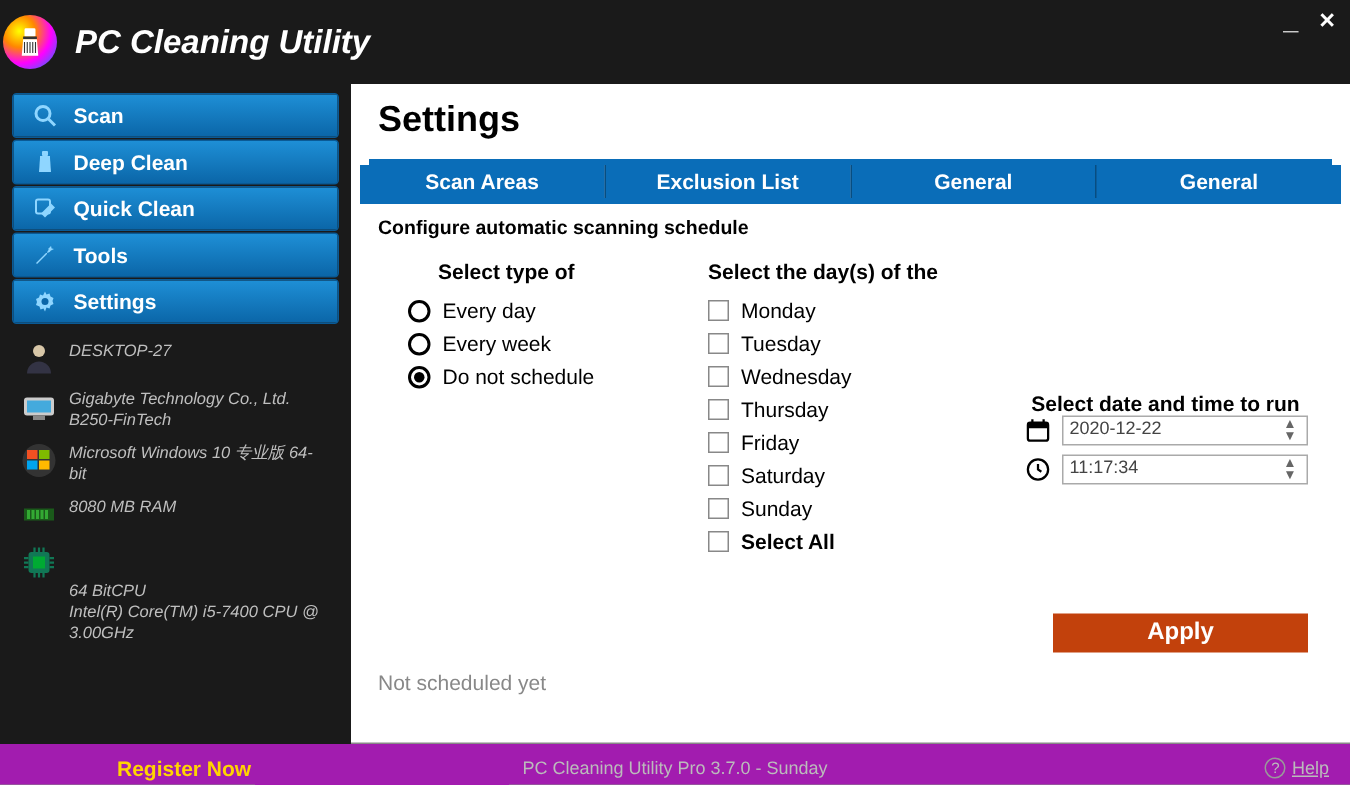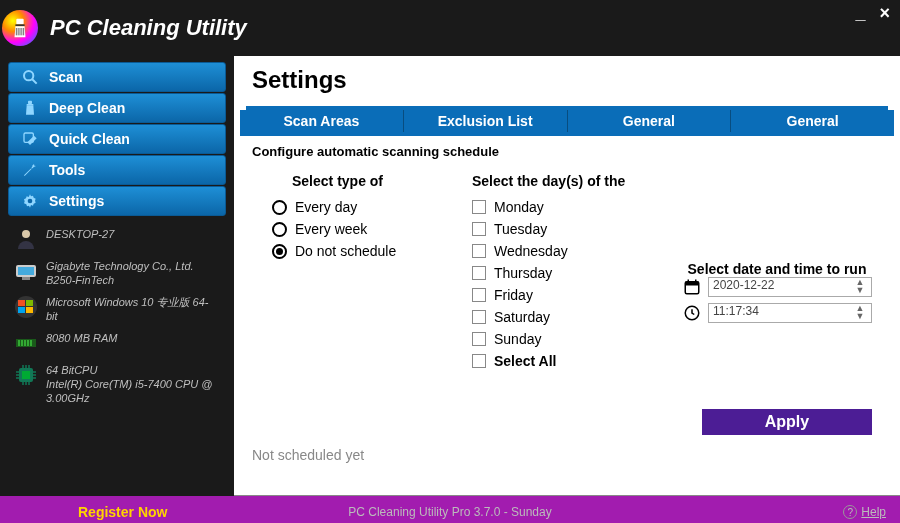--- a/index.html
+++ b/index.html
@@ -41,21 +41,21 @@
 .radio-outer { width: 15px; height: 15px; border: 2px solid #000; border-radius: 50%; margin-right: 8px; display: inline-flex; align-items: center; justify-content: center; }
 .radio-outer.sel::after { content: ""; width: 7px; height: 7px; background: #000; border-radius: 50%; }
 .check-box { width: 14px; height: 14px; border: 1px solid #888; margin-right: 8px; }
 .select-all { font-weight: bold; }
 
 .dt-row { display: flex; align-items: center; margin-bottom: 6px; }
 .dt-icon { width: 20px; height: 20px; margin-right: 6px; display: inline-flex; align-items: center; justify-content: center; }
 .dt-input { flex: 1; height: 20px; border: 1px solid #aaa; background: #fff; font-size: 12px; padding: 0 4px; display: flex; align-items: flex-start; justify-content: space-between; color:#444; }
 .dt-spin { width: 14px; font-size: 9px; line-height: 8px; text-align: center; color: #666; }
 .col3 .col-h { position: absolute; top: 80px; left: 0; right: 10px; font-size: 14px; }
-.apply-btn { position: absolute; right: 10px; bottom: 8px; width: 170px; height: 26px; background: #4c1d95; color: #fff; font-weight: bold; font-size: 16px; border: none; cursor: pointer; }
+.apply-btn { position: absolute; right: 10px; bottom: 8px; width: 170px; height: 26px; background: #c2410c; color: #fff; font-weight: bold; font-size: 16px; border: none; cursor: pointer; }
 
 .status-line { padding: 4px 18px 8px; color: #888; font-size: 14px; }
 
 .footer { height: 27px; background: #a21caf; display: flex; align-items: center; padding: 16px 14px; position: relative; }
 .register { color: #ffd400; font-weight: bold; font-size: 14px; padding-left: 64px; cursor: pointer; }
 .footer-center { position: absolute; left: 50%; transform: translateX(-50%); color: #bbb; font-size: 12px; }
 .help { position: absolute; right: 14px; color: #bbb; font-size: 12px; display: flex; align-items: center; gap: 4px; cursor: pointer; }
 .help-icon { width: 14px; height: 14px; border-radius: 50%; border: 1px solid #999; display: inline-flex; align-items: center; justify-content: center; font-size: 10px; }
 </style>
 </head>
@@ -162,21 +162,21 @@
               <rect x="16" y="9" width="2" height="6" fill="#3a3"></rect>
             </svg></span>
         <span class="sys-text">8080 MB RAM</span>
       </div>
       <div class="sys-item">
         <span class="sys-icon"><svg viewBox="0 0 24 24" width="24" height="24">
               <rect x="5" y="5" width="14" height="14" fill="#175" rx="2"></rect>
               <rect x="8" y="8" width="8" height="8" fill="#0a3"></rect>
               <path d="M2 9h3M2 12h3M2 15h3M19 9h3M19 12h3M19 15h3M9 2v3M12 2v3M15 2v3M9 19v3M12 19v3M15 19v3" stroke="#175" stroke-width="1.5"></path>
             </svg></span>
-        <span class="sys-text" style="white-space:pre-line;">64 BitCPU
+        <span class="sys-text" style="white-space:pre-line;margin-top:24px;">64 BitCPU
 Intel(R) Core(TM) i5-7400 CPU @ 3.00GHz</span>
       </div>
     </div>
   </div>
 
   <div class="content">
     <div class="page-header">
         <h1>Settings</h1>
       </div>
     <div class="hr1"></div>

